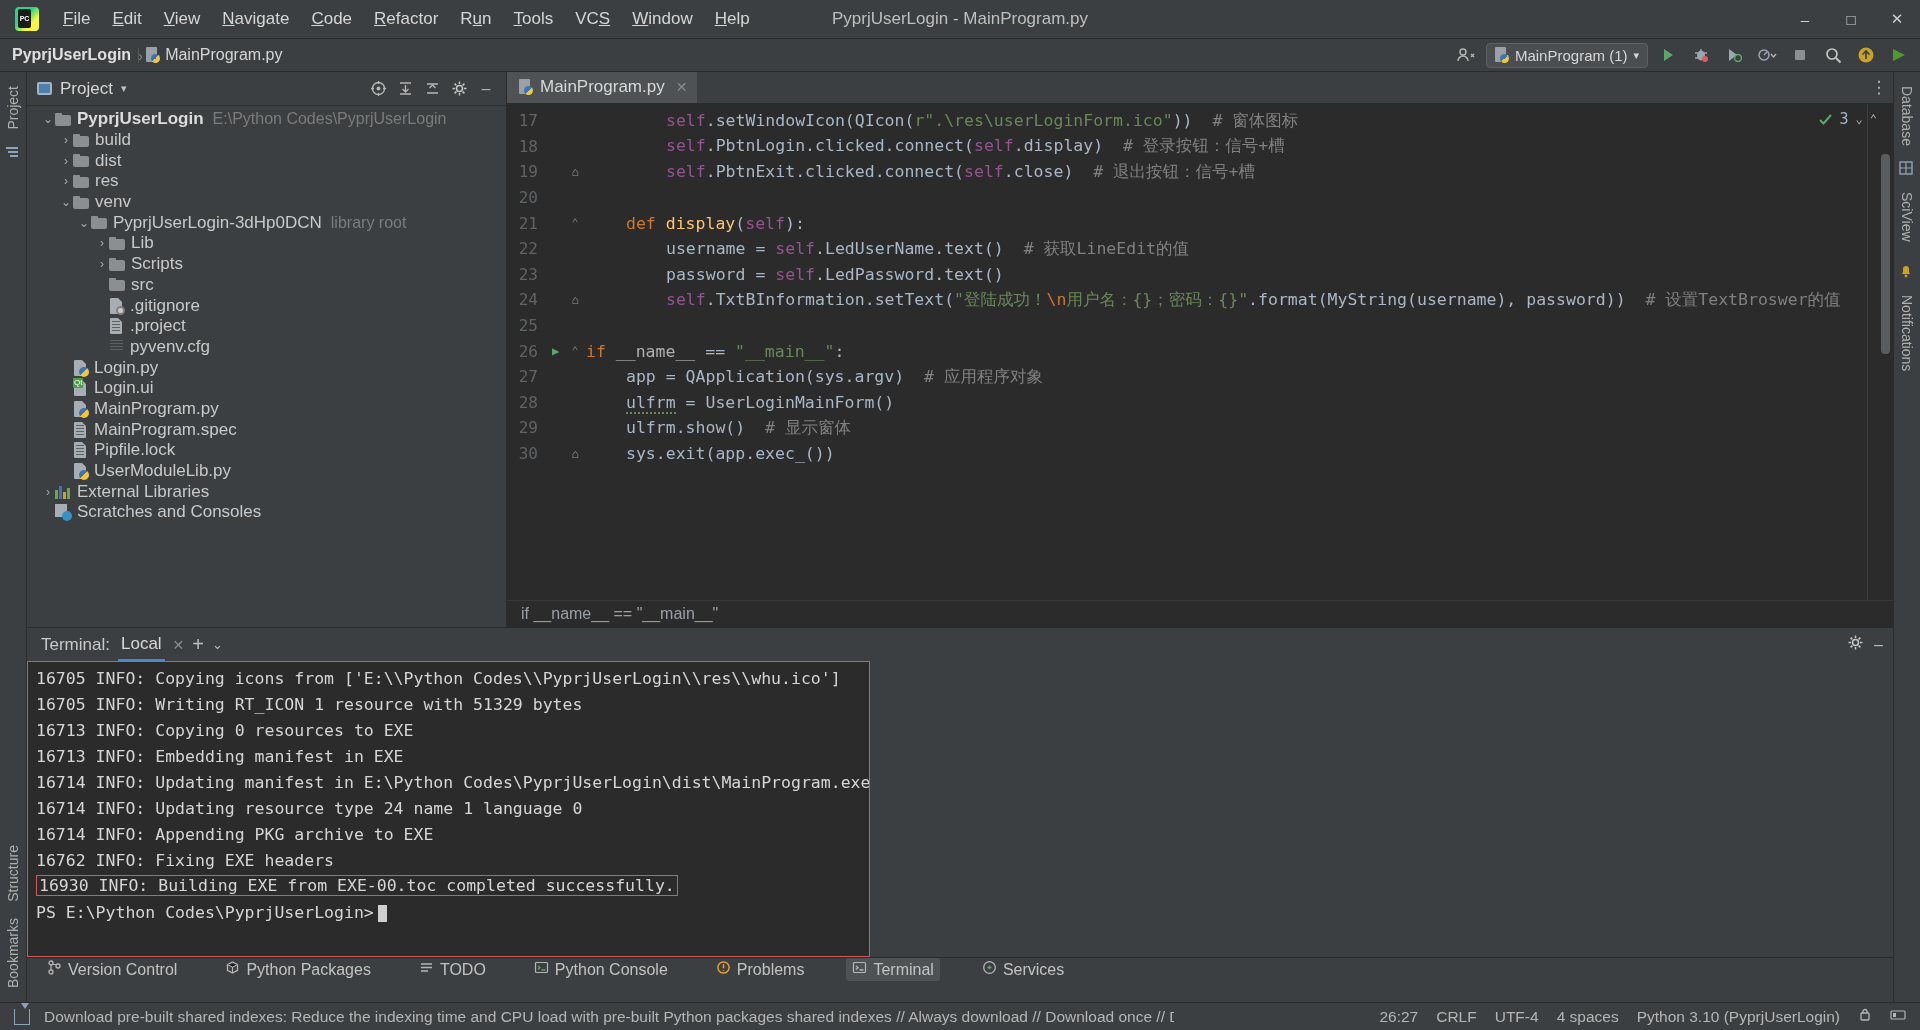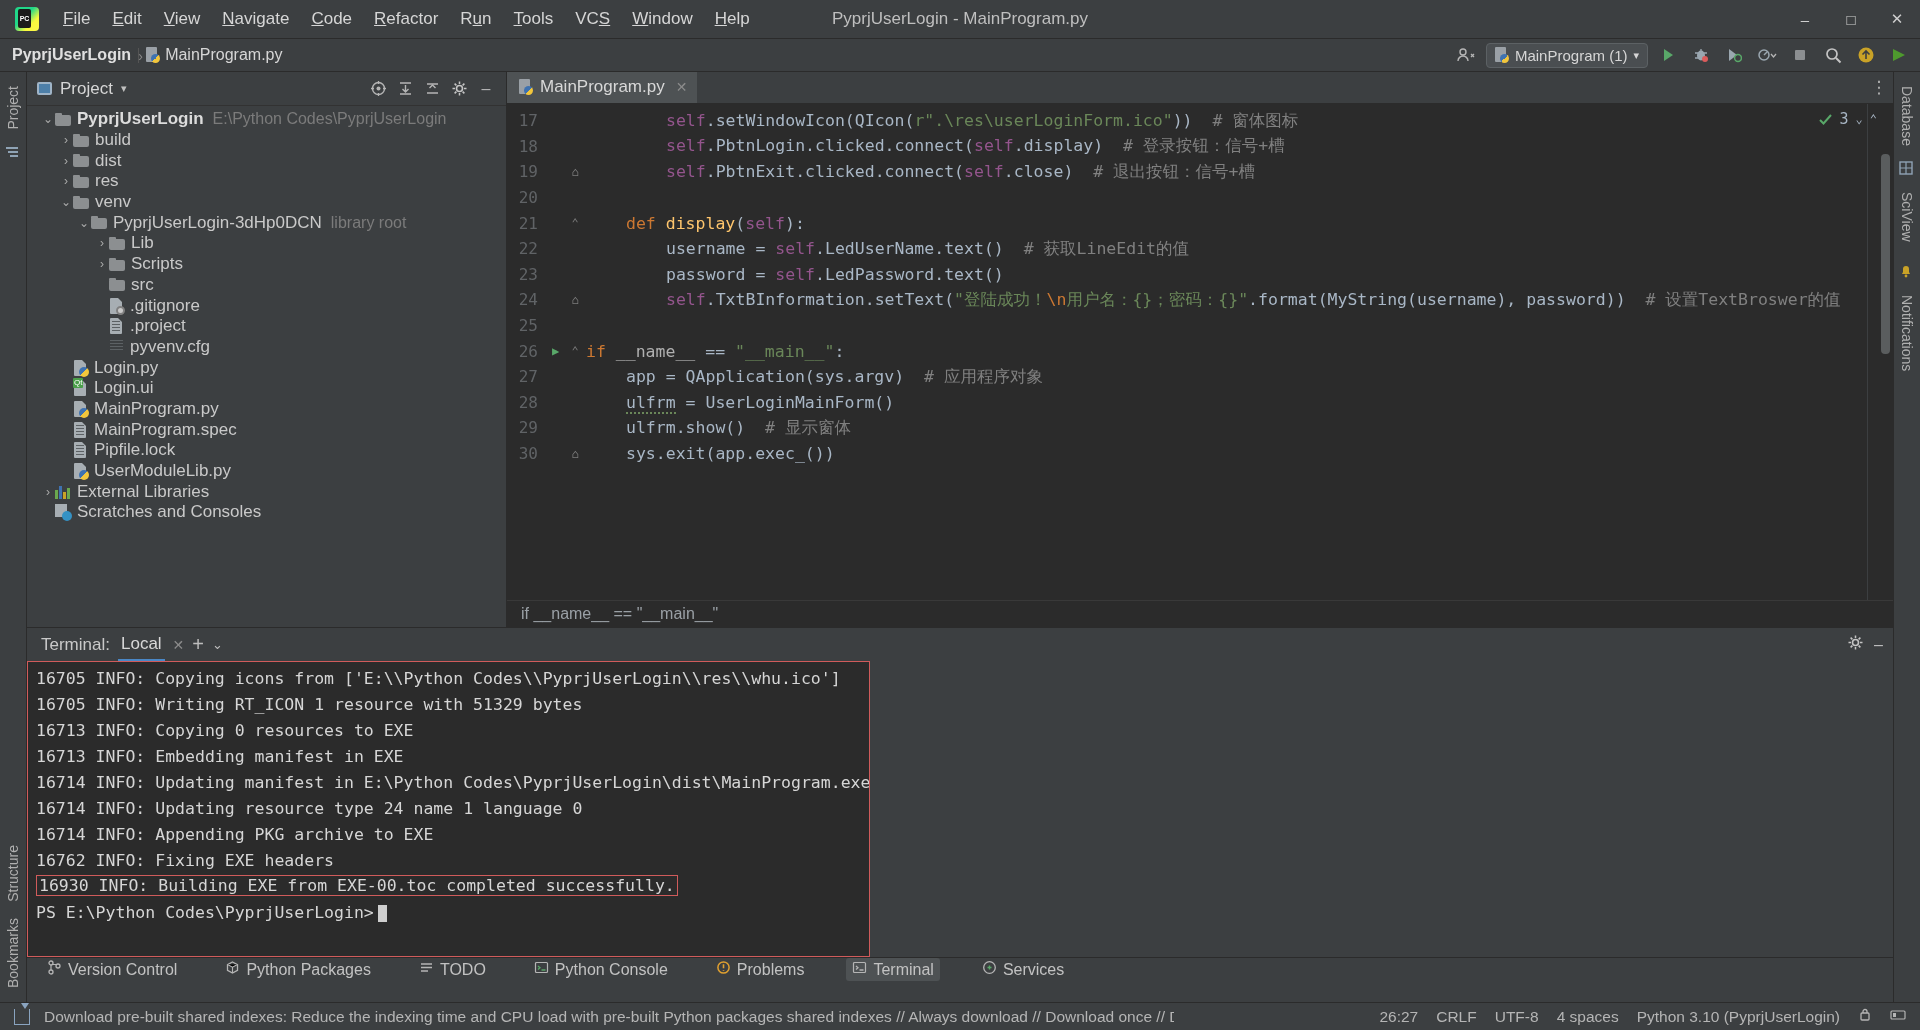--- a/index.html
+++ b/index.html
@@ -656,21 +656,21 @@
       <div class="vtab">Notifications</div>
     </div>
   </div>
 
   <div class="statusbar">
     <span class="dlicon"></span>
     <span style="overflow:hidden;white-space:nowrap;max-width:1130px;">Download pre-built shared indexes: Reduce the indexing time and CPU load with pre-built Python packages shared indexes // Always download // Download once // Don'... (26 minutes ag</span>
     <span class="right">
       <span>26:27</span>
       <span>CRLF</span>
-      <span>UTF-8</span>
+      <span>UTF-4</span>
       <span>4 spaces</span>
       <span>Python 3.10 (PyprjUserLogin)</span>
       <span>
         <svg width="14" height="15" viewBox="0 0 14 15">
             <rect x="3" y="6" width="8" height="7" rx="1" fill="none" stroke="#b5b5b5" stroke-width="1.3"></rect>
             <path d="M5 6V4.5a2 2 0 0 1 4 0V6" fill="none" stroke="#b5b5b5" stroke-width="1.3"></path>
           </svg>
       </span>
       <span>
         <svg width="16" height="14" viewBox="0 0 16 14">

